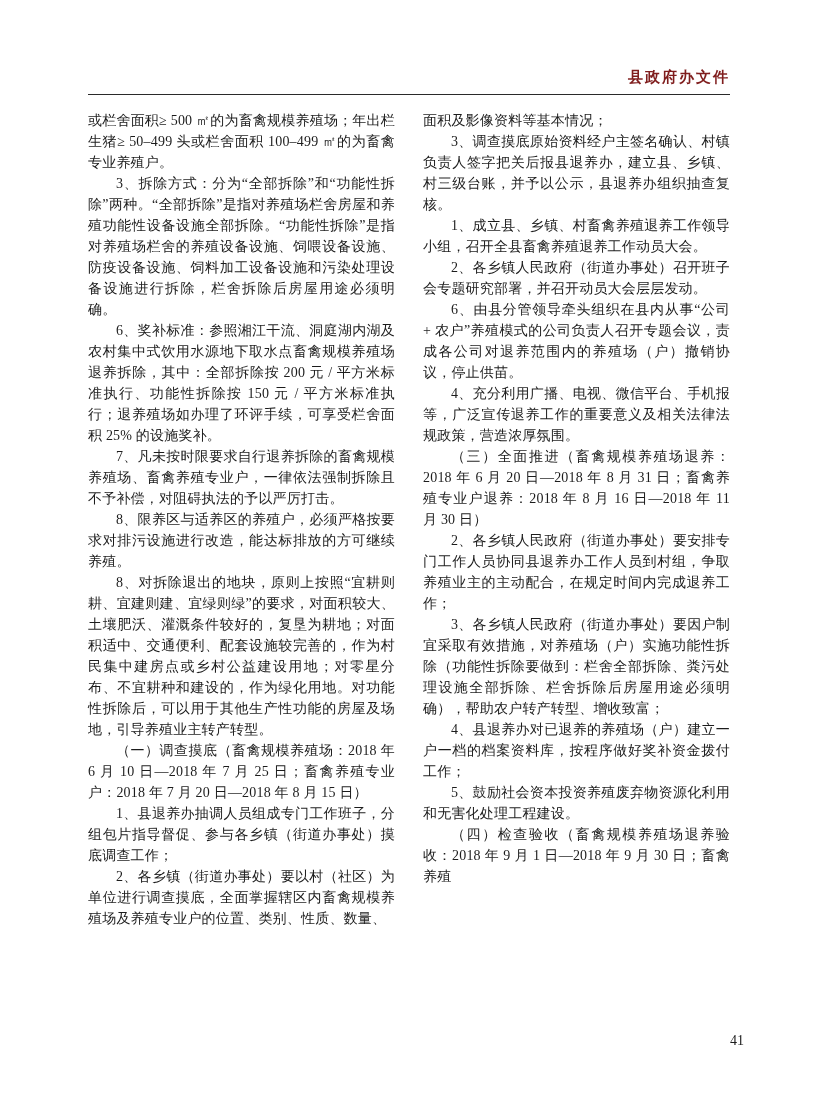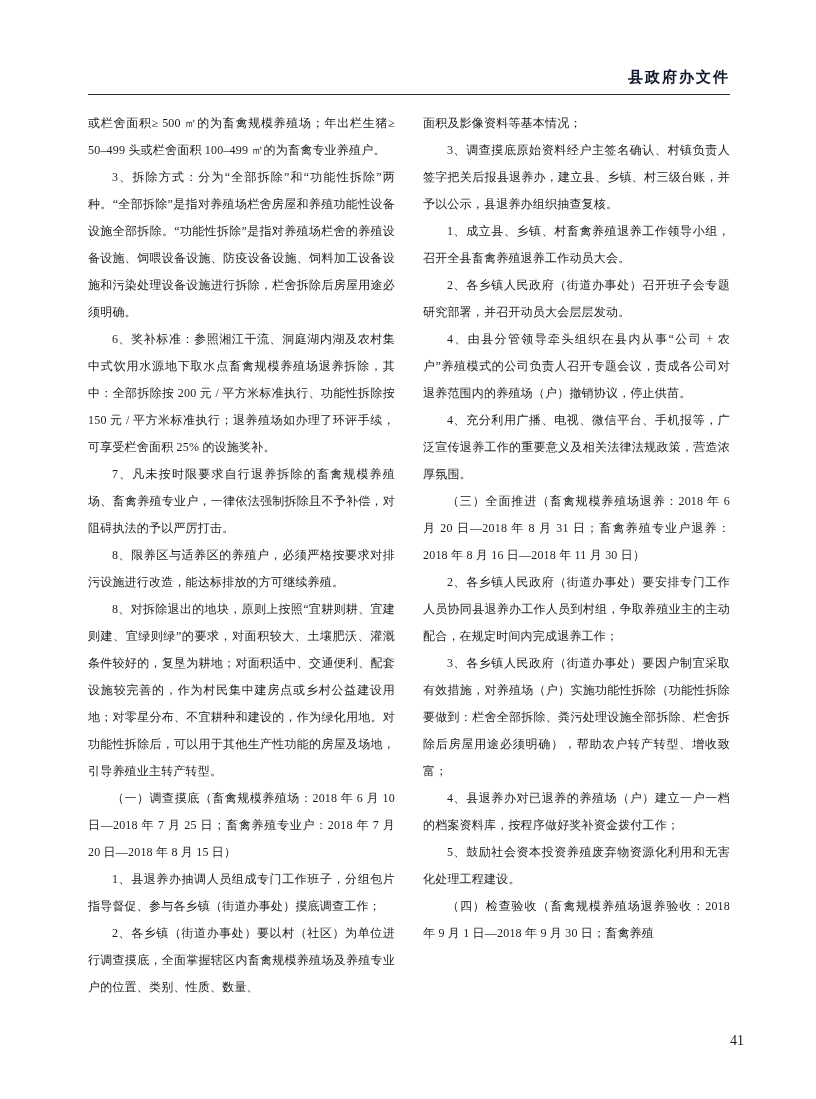--- a/index.html
+++ b/index.html
@@ -21,31 +21,31 @@
     justify-content: flex-end;
     align-items: flex-end;
     padding-bottom: 7px;
     border-bottom: 1.5px solid #2a2a2a;
   }
   .header-title {
     font-family: "Liberation Sans", "DejaVu Sans", sans-serif;
     font-weight: bold;
     font-size: 15px;
     letter-spacing: 2px;
-    color: #0f172a;
+    color: #7f1d1d;
   }
   .columns {
     display: flex;
     gap: 28px;
     margin-top: 15px;
   }
   .column {
     width: 307px;
-    font-size: 12px;
-    line-height: 27px;
+    font-size: 14px;
+    line-height: 21px;
     text-align: justify;
     letter-spacing: 0.2px;
   }
   .column p { margin: 0; }
   p.indent { text-indent: 2em; }
   p.flush { text-indent: 0; }
   p.heading {
     text-indent: 2em;
     font-weight: bold;
     font-family: "Liberation Sans", "DejaVu Sans", sans-serif;
@@ -78,21 +78,21 @@
         <p class="indent">8、对拆除退出的地块，原则上按照“宜耕则耕、宜建则建、宜绿则绿”的要求，对面积较大、土壤肥沃、灌溉条件较好的，复垦为耕地；对面积适中、交通便利、配套设施较完善的，作为村民集中建房点或乡村公益建设用地；对零星分布、不宜耕种和建设的，作为绿化用地。对功能性拆除后，可以用于其他生产性功能的房屋及场地，引导养殖业主转产转型。</p>
         <p class="indent">（一）调查摸底（畜禽规模养殖场：2018 年 6 月 10 日—2018 年 7 月 25 日；畜禽养殖专业户：2018 年 7 月 20 日—2018 年 8 月 15 日）</p>
         <p class="indent">1、县退养办抽调人员组成专门工作班子，分组包片指导督促、参与各乡镇（街道办事处）摸底调查工作；</p>
         <p class="indent">2、各乡镇（街道办事处）要以村（社区）为单位进行调查摸底，全面掌握辖区内畜禽规模养殖场及养殖专业户的位置、类别、性质、数量、</p>
       </div>
     <div class="column">
         <p class="flush">面积及影像资料等基本情况；</p>
         <p class="indent">3、调查摸底原始资料经户主签名确认、村镇负责人签字把关后报县退养办，建立县、乡镇、村三级台账，并予以公示，县退养办组织抽查复核。</p>
         <p class="indent">1、成立县、乡镇、村畜禽养殖退养工作领导小组，召开全县畜禽养殖退养工作动员大会。</p>
         <p class="indent">2、各乡镇人民政府（街道办事处）召开班子会专题研究部署，并召开动员大会层层发动。</p>
-        <p class="indent">4、由县分管领导牵头组织在县内从事“公司 + 农户”养殖模式的公司负责人召开专题会议，责成各公司对退养范围内的养殖场（户）撤销协议，停止供苗。</p>
+        <p class="indent">6、由县分管领导牵头组织在县内从事“公司 + 农户”养殖模式的公司负责人召开专题会议，责成各公司对退养范围内的养殖场（户）撤销协议，停止供苗。</p>
         <p class="indent">4、充分利用广播、电视、微信平台、手机报等，广泛宣传退养工作的重要意义及相关法律法规政策，营造浓厚氛围。</p>
         <p class="indent">（三）全面推进（畜禽规模养殖场退养：2018 年 6 月 20 日—2018 年 8 月 31 日；畜禽养殖专业户退养：2018 年 8 月 16 日—2018 年 11 月 30 日）</p>
         <p class="indent">2、各乡镇人民政府（街道办事处）要安排专门工作人员协同县退养办工作人员到村组，争取养殖业主的主动配合，在规定时间内完成退养工作；</p>
         <p class="indent">3、各乡镇人民政府（街道办事处）要因户制宜采取有效措施，对养殖场（户）实施功能性拆除（功能性拆除要做到：栏舍全部拆除、粪污处理设施全部拆除、栏舍拆除后房屋用途必须明确），帮助农户转产转型、增收致富；</p>
         <p class="indent">4、县退养办对已退养的养殖场（户）建立一户一档的档案资料库，按程序做好奖补资金拨付工作；</p>
         <p class="indent">5、鼓励社会资本投资养殖废弃物资源化利用和无害化处理工程建设。</p>
         <p class="indent">（四）检查验收（畜禽规模养殖场退养验收：2018 年 9 月 1 日—2018 年 9 月 30 日；畜禽养殖</p>
       </div>
   </div>
 </div>

